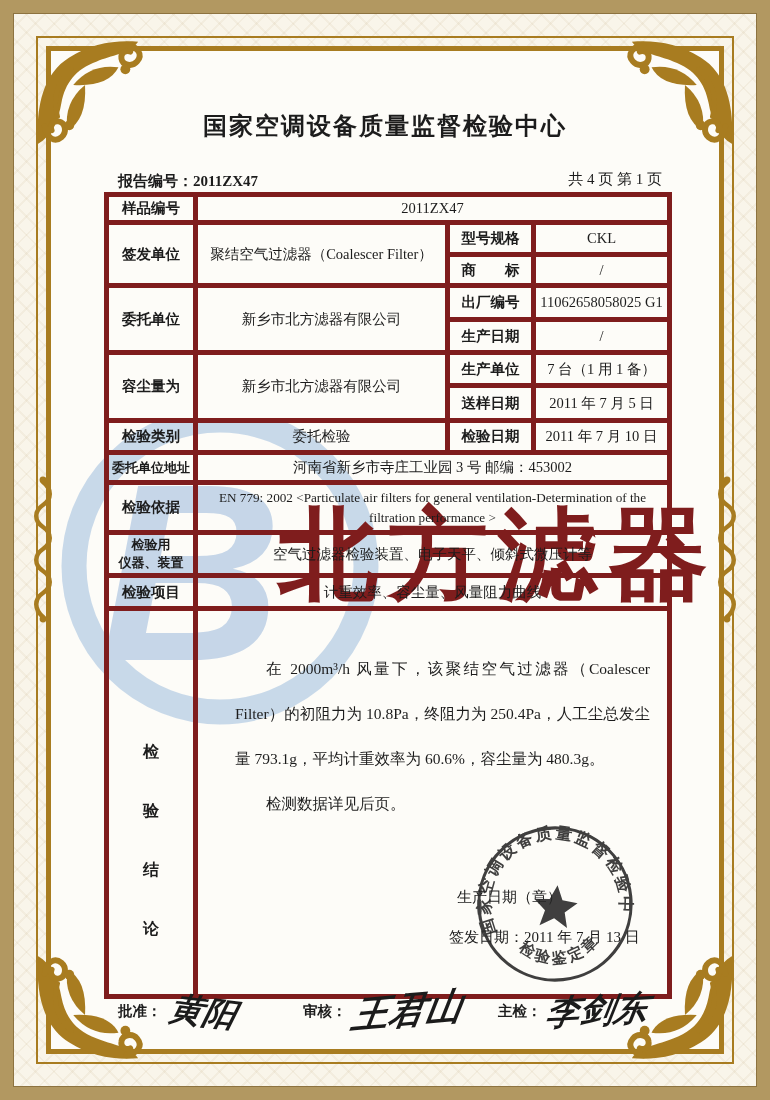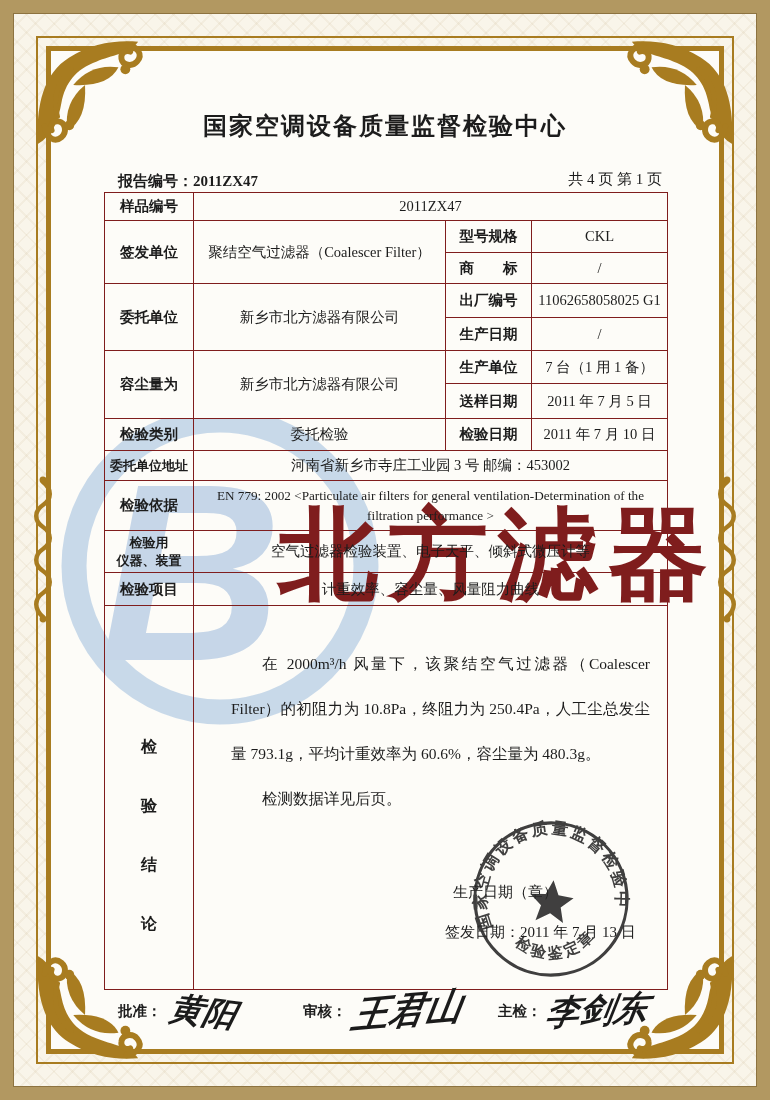--- a/index.html
+++ b/index.html
@@ -62,21 +62,21 @@
   }
   .report-no{ position:absolute; left:118px; top:172px; font-size:15px; font-weight:600; }
   .page-count{ position:absolute; right:108px; top:170px; font-size:15px; font-weight:400; }
 
   table.rpt{
     position:absolute; left:104px; top:192px;
     width:563px; border-collapse:collapse; table-layout:fixed;
     background:transparent; font-size:14.5px;
   }
   table.rpt td{
-    border:1px solid #7f1d1d; text-align:center; vertical-align:middle;
+    border:5px solid #7f1d1d; text-align:center; vertical-align:middle;
     padding:1px 3px; overflow:visible;
   }
   td.lbl{ font-weight:600; }
   td.val-left{ text-align:left; padding-left:14px; }
   .small-lbl{ font-size:13px; font-weight:600; }
   .en-cell{ font-size:13.2px; line-height:1.5; padding:2px 6px; }
   .concl-wrap{ position:relative; width:100%; height:381px; text-align:left; }
   .concl-label{
     display:flex; flex-direction:column; align-items:center;
     padding-top:76px; gap:38px; font-size:16px; font-weight:600; height:100%;

